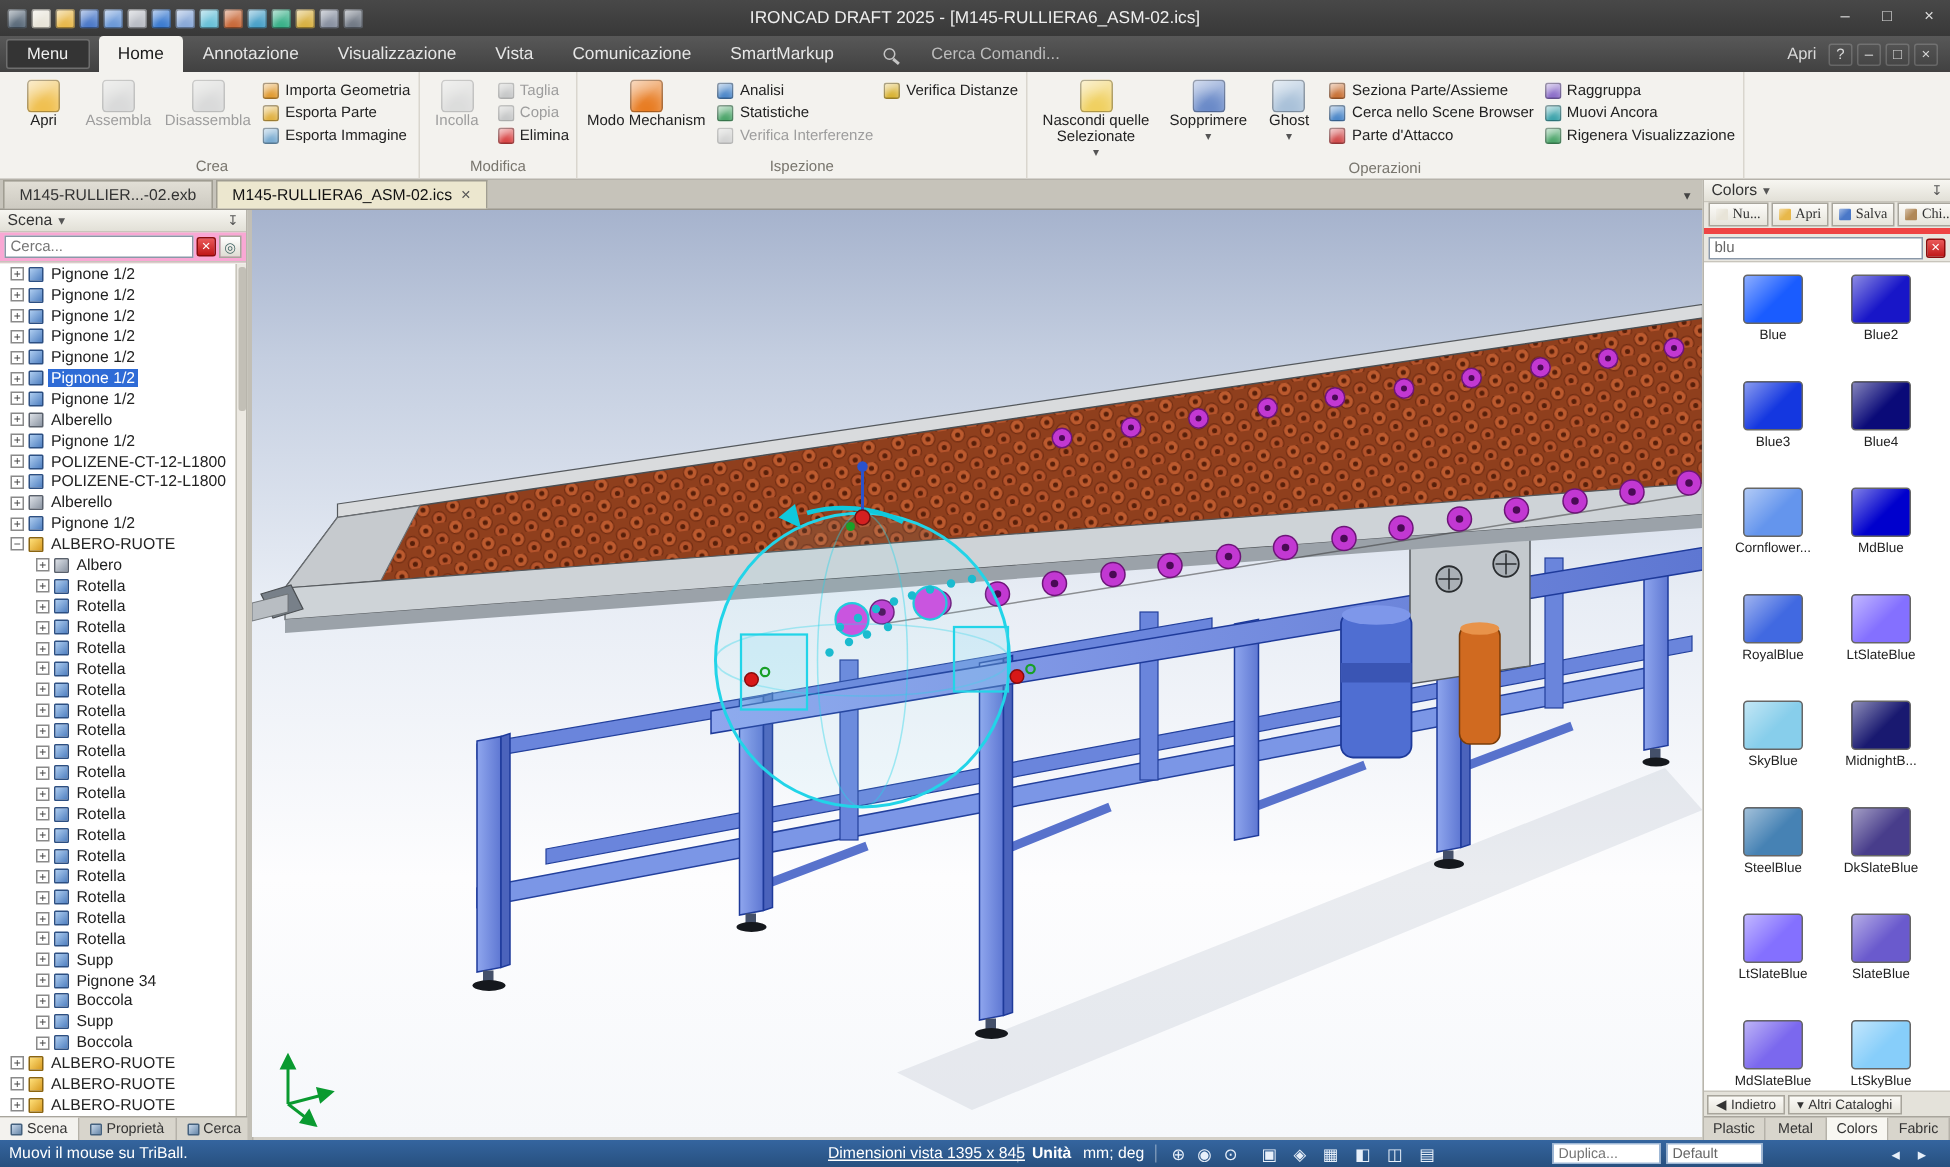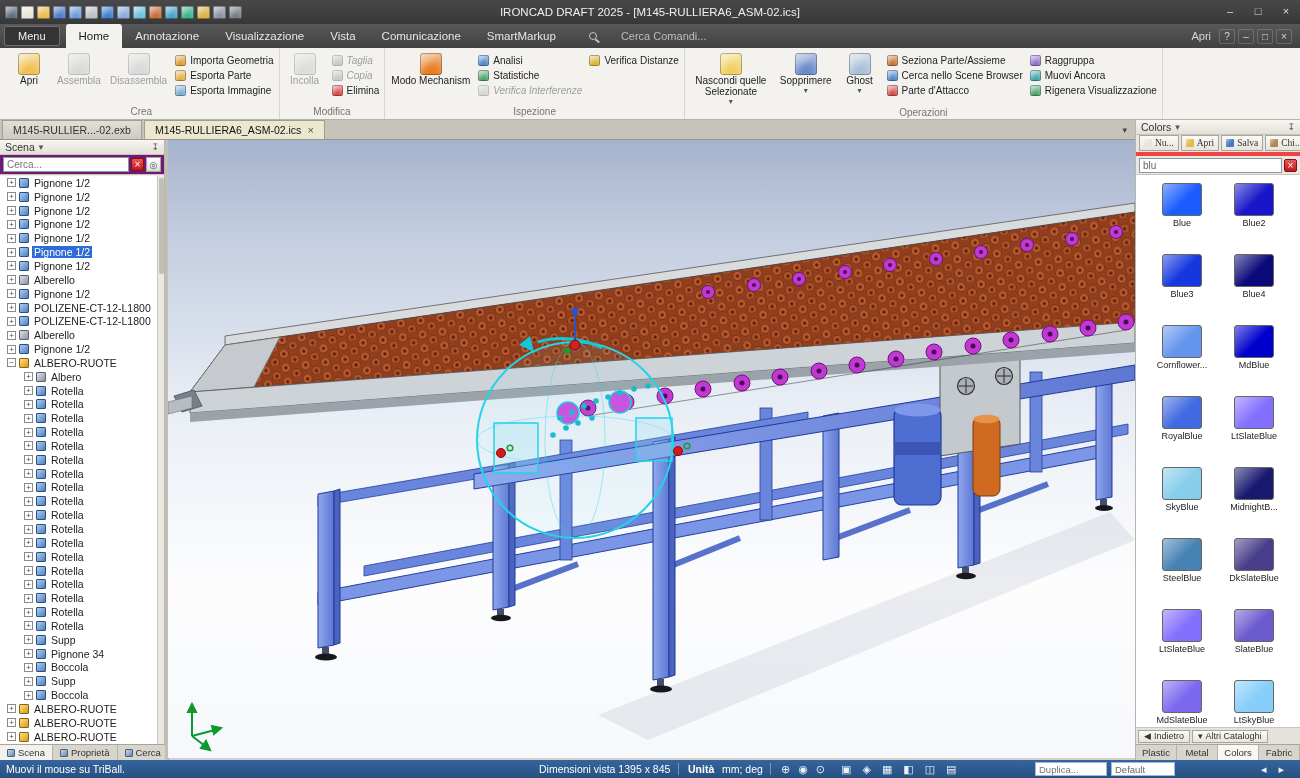--- a/index.html
+++ b/index.html
@@ -31,38 +31,38 @@
   .ribbon { position:absolute; left:0; top:48px; width:1300px; height:72px; background:#f3f2ee; border-bottom:1px solid #b5b2aa; display:flex; align-items:stretch; padding-left:4px; }
   .rgroup { display:flex; flex-direction:column; border-right:1px solid #d9d6ce; padding:0 3px; }
   .rbody { flex:1; display:flex; align-items:flex-start; gap:3px; padding-top:3px; }
   .rbig { display:flex; flex-direction:column; align-items:center; gap:1px; min-width:44px; max-width:86px; padding:2px 3px; font-size:10px; line-height:1.08; text-align:center; color:#222; }
   .rbig.dis { color:#9d9d9d; }
   .rbig.dis .rbig-ic { filter:grayscale(.7); opacity:.55; }
   .rbig-ic { width:22px; height:22px; border-radius:3px; box-shadow:inset 0 0 0 1px rgba(0,0,0,.28), inset 0 9px 9px rgba(255,255,255,.45); }
   .rcaret { font-size:8px; color:#555; line-height:6px; }
   .rcol { display:flex; flex-direction:column; gap:4px; padding-top:4px; }
   .rsmall { display:flex; align-items:center; gap:4px; font-size:10px; color:#222; white-space:nowrap; padding:0 2px; }
-  .rsmall.dis { color:#9d9d9d;font-style:italic; }
+  .rsmall.dis { color:#9d9d9d; }
   .rsmall.dis .rsm-ic { filter:grayscale(.7); opacity:.55; }
   .rsm-ic { width:11px; height:11px; border-radius:2px; flex:none; box-shadow:inset 0 0 0 1px rgba(0,0,0,.3), inset 0 5px 5px rgba(255,255,255,.5); }
   .rlabel { font-size:10px; color:#78756d; text-align:center; padding:0 2px 2px; }
 
   
   .doctabs { position:absolute; left:0; top:120px; width:1135px; height:20px; background:#c6c3ba; display:flex; align-items:flex-end; padding-left:2px; border-bottom:1px solid #9a978e; }
   .dtab { height:19px; display:flex; align-items:center; padding:0 10px; margin-right:2px; background:linear-gradient(#e2dfd6,#cdcac1); border:1px solid #a09d92; border-bottom:none; font-size:10.5px; color:#333; gap:6px; }
   .dtab.active { background:#ece7cf; color:#111; }
   .dclose { font-size:11px; color:#555; line-height:10px; }
   .dt-caret { margin-left:auto; margin-right:8px; color:#444; font-size:9px; align-self:center; }
 
   
   .left-panel { position:absolute; left:0; top:140px; width:165px; height:604px; background:#f0efe9; border-right:1px solid #b8b5ac; }
   .lp-head { height:15px; background:linear-gradient(#f7f6f1,#e2e0d7); border-bottom:1px solid #c8c5bc; display:flex; align-items:center; gap:4px; padding:0 5px; font-size:10.5px; color:#333; }
   .lp-head .sp { flex:1; }
   .hd-ic { font-size:9px; color:#555; }
-  .lp-search { height:20px; display:flex; align-items:center; gap:2px; padding:1px 3px; background:#701a75; border-bottom:1px solid #c8c5bc; }
+  .lp-search { height:20px; display:flex; align-items:center; gap:2px; padding:1px 3px; background:#f9a8d4; border-bottom:1px solid #c8c5bc; }
   .cerca { flex:1; min-width:0; height:15px; border:1px solid #8a98a8; font-size:10px; padding:0 3px; color:#666; font-family:inherit; background:#fff; }
   .redx { width:13px; height:13px; flex:none; background:linear-gradient(#ea5a5a,#c01818); color:#fff; font-size:10px; line-height:12px; text-align:center; border-radius:2px; border:1px solid #8a0c0c; }
   .sbtn { width:15px; height:15px; flex:none; border:1px solid #a8a59c; background:linear-gradient(#fff,#dfdcd3); display:flex; align-items:center; justify-content:center; font-size:9px; color:#466; }
   .tree { position:absolute; left:0; right:7px; top:36px; bottom:0; background:#fff; overflow:hidden; }
   .tree-scroll { position:absolute; right:0; top:36px; bottom:0; width:7px; background:#ece9e2; border-left:1px solid #c8c5bc; }
   .tree-thumb { position:absolute; top:2px; left:1px; width:5px; height:96px; background:#c2bfb6; border-radius:2px; }
   .titem { display:flex; align-items:center; height:13.85px; padding-left:7px; white-space:nowrap; font-size:10.5px; color:#222; }
   .titem.child { padding-left:24px; }
   .texp { width:9px; height:9px; flex:none; border:1px solid #8a8a8a; background:#fff; font-size:8px; line-height:7px; text-align:center; color:#444; margin-right:3px; }
   .tico { width:10px; height:10px; flex:none; border:1px solid #666; margin-right:3px; border-radius:1px; }
@@ -858,21 +858,21 @@
   <div class="ctabs">
       <div class="ctab">Plastic</div>
       <div class="ctab">Metal</div>
       <div class="ctab active">Colors</div>
       <div class="ctab">Fabric</div>
     </div>
 </div>
 
 <div class="statusbar">
   <span style="left:6px;">Muovi il mouse su TriBall.</span>
-  <span style="left:539px;">Dimensioni vista 1395 x 845</span>
+  <span style="left:552px;text-decoration:underline;">Dimensioni vista 1395 x 845</span>
   <span class="sb-sep" style="left:678px;"></span>
   <span style="left:688px;font-weight:bold;">Unità</span>
   <span style="left:722px;">mm; deg</span>
   <span class="sb-sep" style="left:770px;"></span>
   <span style="left:778px;display:flex;gap:2px;">
       <span class="sb-glyph">⊕</span>
       <span class="sb-glyph">◉</span>
       <span class="sb-glyph">⊙</span>
     </span>
   <span style="left:838px;display:flex;gap:5px;">

